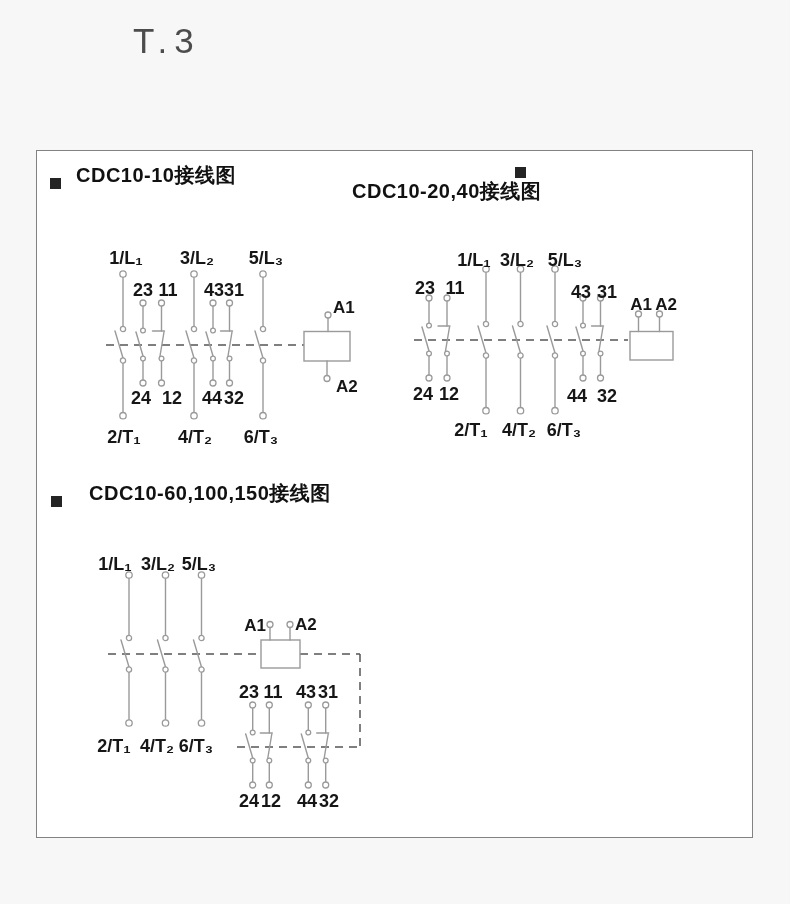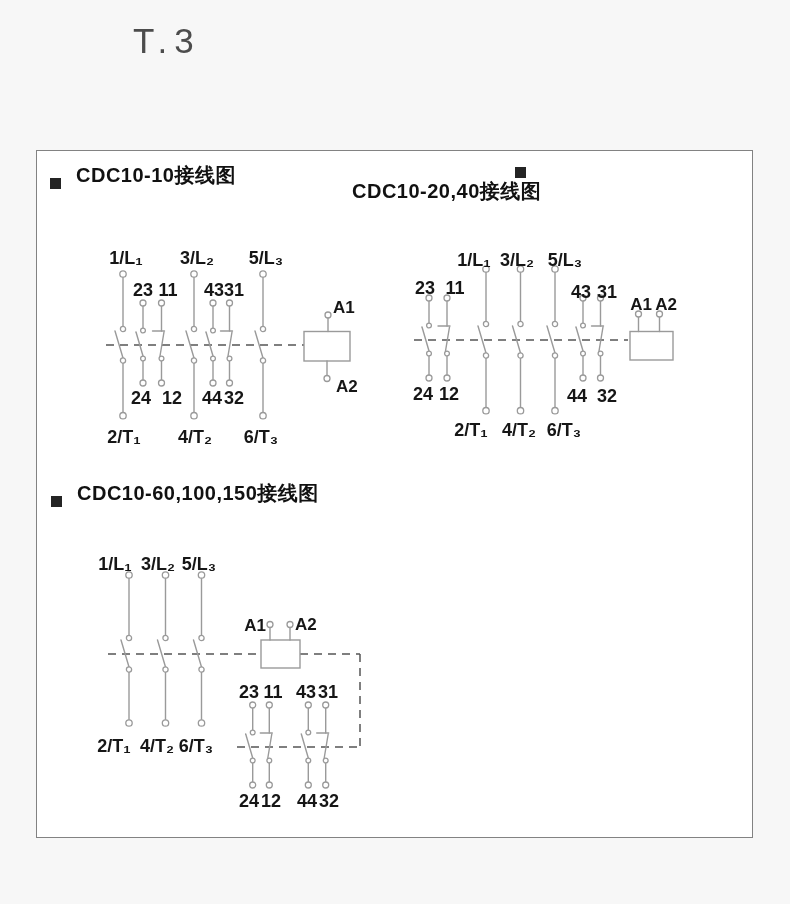--- a/index.html
+++ b/index.html
@@ -26,21 +26,21 @@
     position:absolute;display:flex;align-items:flex-end;height:22px;
   }
   .section-heading .bullet{
     width:11px;height:11px;background:#242424;flex:0 0 auto;margin-right:15px;
   }
   .section-heading .h-text{
     font-size:20px;font-weight:600;color:#111111;white-space:nowrap;letter-spacing:0.5px;
   }
   .h1{left:50px;top:167px;}
   .h2{left:352px;top:167px;flex-direction:column;}
-  .h3{left:51px;top:485px;}
+  .h3{left:51px;top:485px;gap:12px;}
   svg{position:absolute;overflow:visible;}
   svg .wire{stroke:#9a9a9a;stroke-width:1.4;fill:none;stroke-linecap:round;}
   svg circle{stroke:#9a9a9a;stroke-width:1.3;fill:#ffffff;}
   svg .dashline{stroke:#555555;stroke-width:1.5;fill:none;stroke-dasharray:8 6;}
   svg .coilbox{stroke:#9a9a9a;stroke-width:1.4;fill:#ffffff;}
   svg text{fill:#161616;font-family:"Liberation Sans","DejaVu Sans",sans-serif;}
   svg .num{font-size:18px;font-weight:700;text-anchor:middle;}
   svg .pol{font-size:18px;font-weight:600;text-anchor:middle;}
   svg .coil-t{font-size:17px;font-weight:700;}
 </style>

